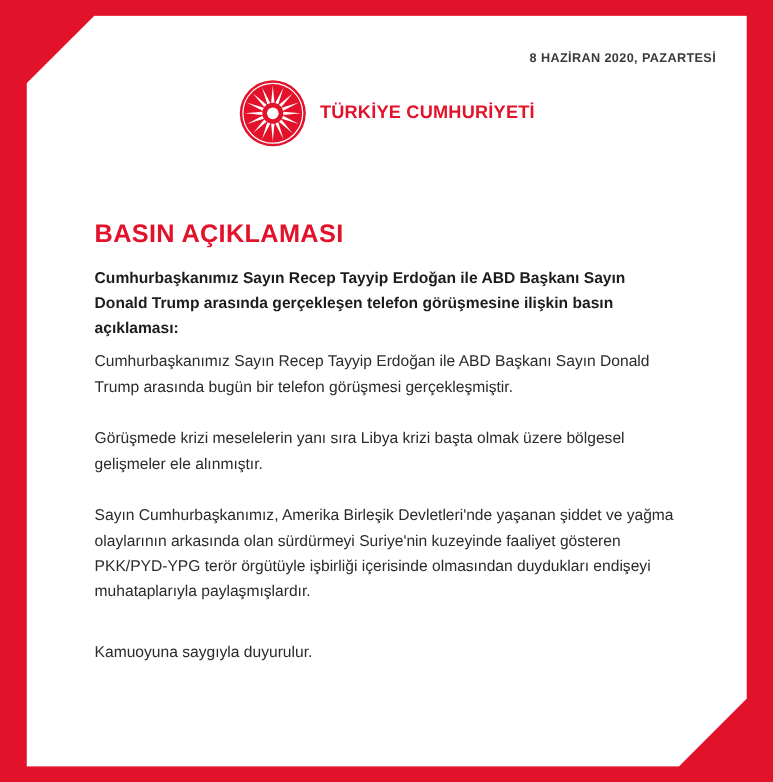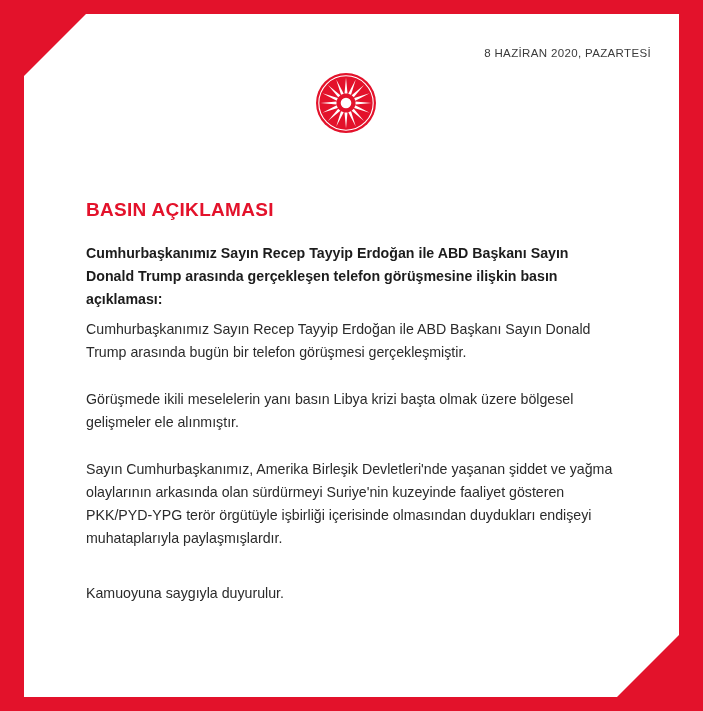--- a/index.html
+++ b/index.html
@@ -41,21 +41,21 @@
     width: 655px;
     height: 683px;
   }
 
   
   .date-line {
     position: absolute;
     right: 28px;
     top: 33px;
     font-size: 11.5px;
-    font-weight: normal;
+    font-weight: bold;
     letter-spacing: 0.35px;
     color: #3b3b3b;
   }
 
   
   .emblem-row {
     position: absolute;
     left: 0;
     top: 58px;
     width: 655px;
@@ -77,21 +77,21 @@
     line-height: 1.32;
     letter-spacing: 0.2px;
   }
 
   
   .press-title {
     position: absolute;
     left: 62px;
     top: 185px;
     color: #e3122b;
-    font-size: 19px;
+    font-size: 23px;
     font-weight: bold;
     letter-spacing: 0.3px;
   }
 
   .lead {
     position: absolute;
     left: 62px;
     top: 228px;
     width: 520px;
     font-size: 14.2px;
@@ -149,29 +149,30 @@
                     <path d="M0,-25.5 L1.5,-9.5 L-1.5,-9.5 Z" transform="rotate(292.5)"></path>
                     <path d="M0,-25.5 L1.5,-9.5 L-1.5,-9.5 Z" transform="rotate(315)"></path>
                     <path d="M0,-25.5 L1.5,-9.5 L-1.5,-9.5 Z" transform="rotate(337.5)"></path>
                   </g>
                 </g>
               </g>
             </g>
           </svg>
         </div>
         <div class="emblem-text">
+          <div>TÜRKİYE CUMHURİYETİ</div>
         </div>
       </div>
 
       <div class="press-title">BASIN AÇIKLAMASI</div>
 
       <div class="lead">Cumhurbaşkanımız Sayın Recep Tayyip Erdoğan ile ABD Başkanı Sayın Donald Trump arasında gerçekleşen telefon görüşmesine ilişkin basın açıklaması:</div>
 
       <div class="paras">
         <p>Cumhurbaşkanımız Sayın Recep Tayyip Erdoğan ile ABD Başkanı Sayın Donald Trump arasında bugün bir telefon görüşmesi gerçekleşmiştir.</p>
-        <p>Görüşmede ikili meselelerin yanı basın Libya krizi başta olmak üzere bölgesel gelişmeler ele alınmıştır.</p>
+        <p>Görüşmede krizi meselelerin yanı sıra Libya krizi başta olmak üzere bölgesel gelişmeler ele alınmıştır.</p>
         <p>Sayın Cumhurbaşkanımız, Amerika Birleşik Devletleri'nde yaşanan şiddet ve yağma olaylarının arkasında olan sürdürmeyi Suriye'nin kuzeyinde faaliyet gösteren PKK/PYD-YPG terör örgütüyle işbirliği içerisinde olmasından duydukları endişeyi muhataplarıyla paylaşmışlardır.</p>
         <p>Kamuoyuna saygıyla duyurulur.</p>
       </div>
 
     </div>
   </div>
 </div>
 
 </body></html>

